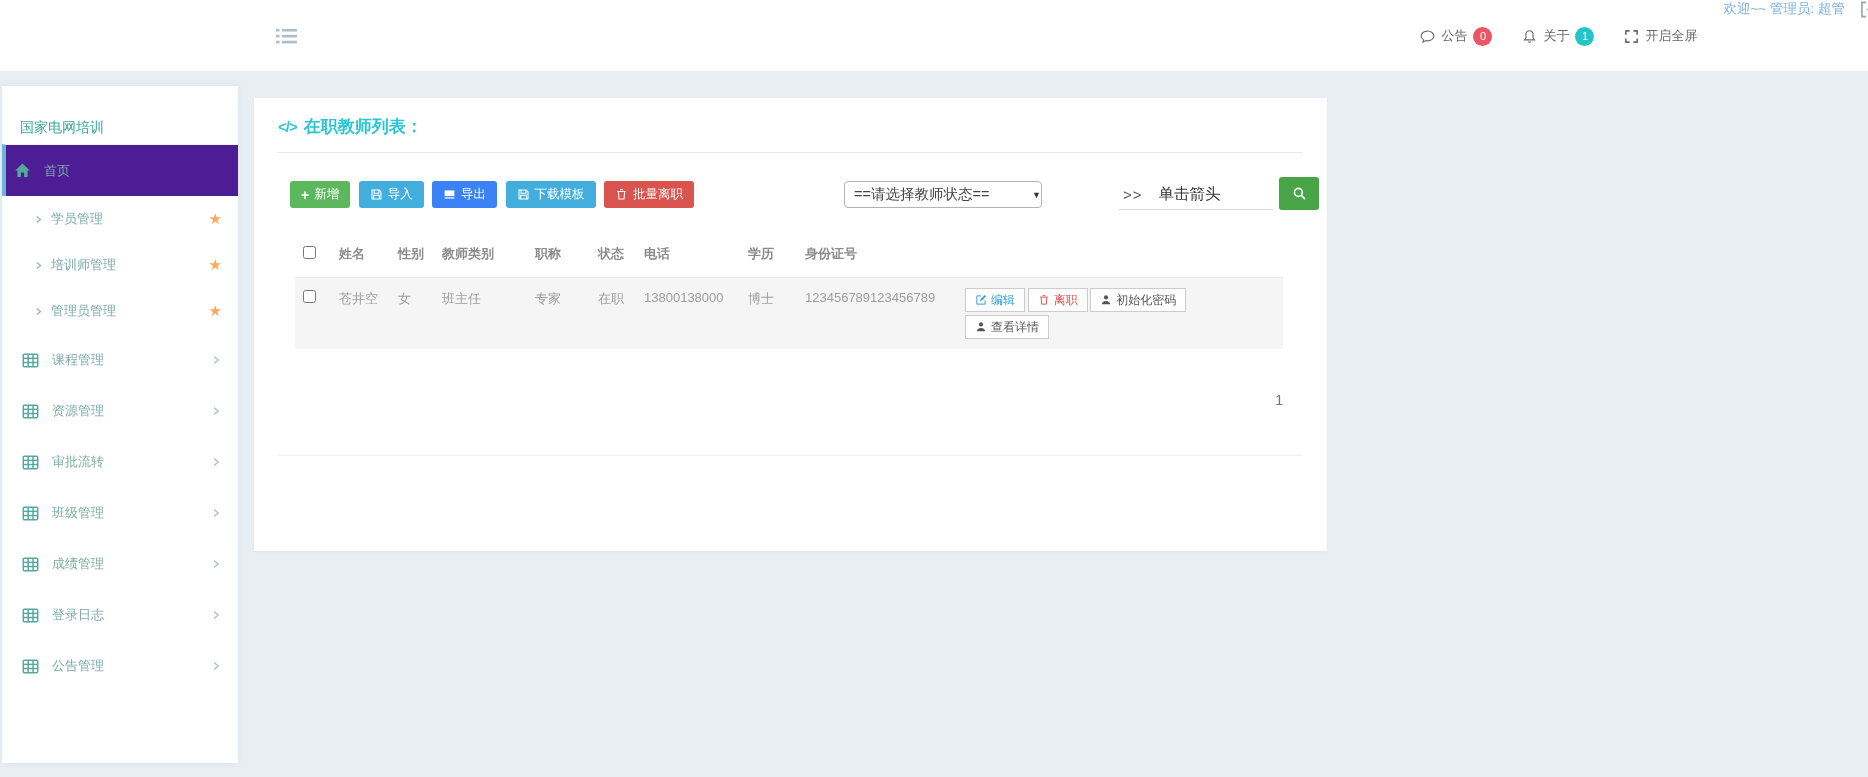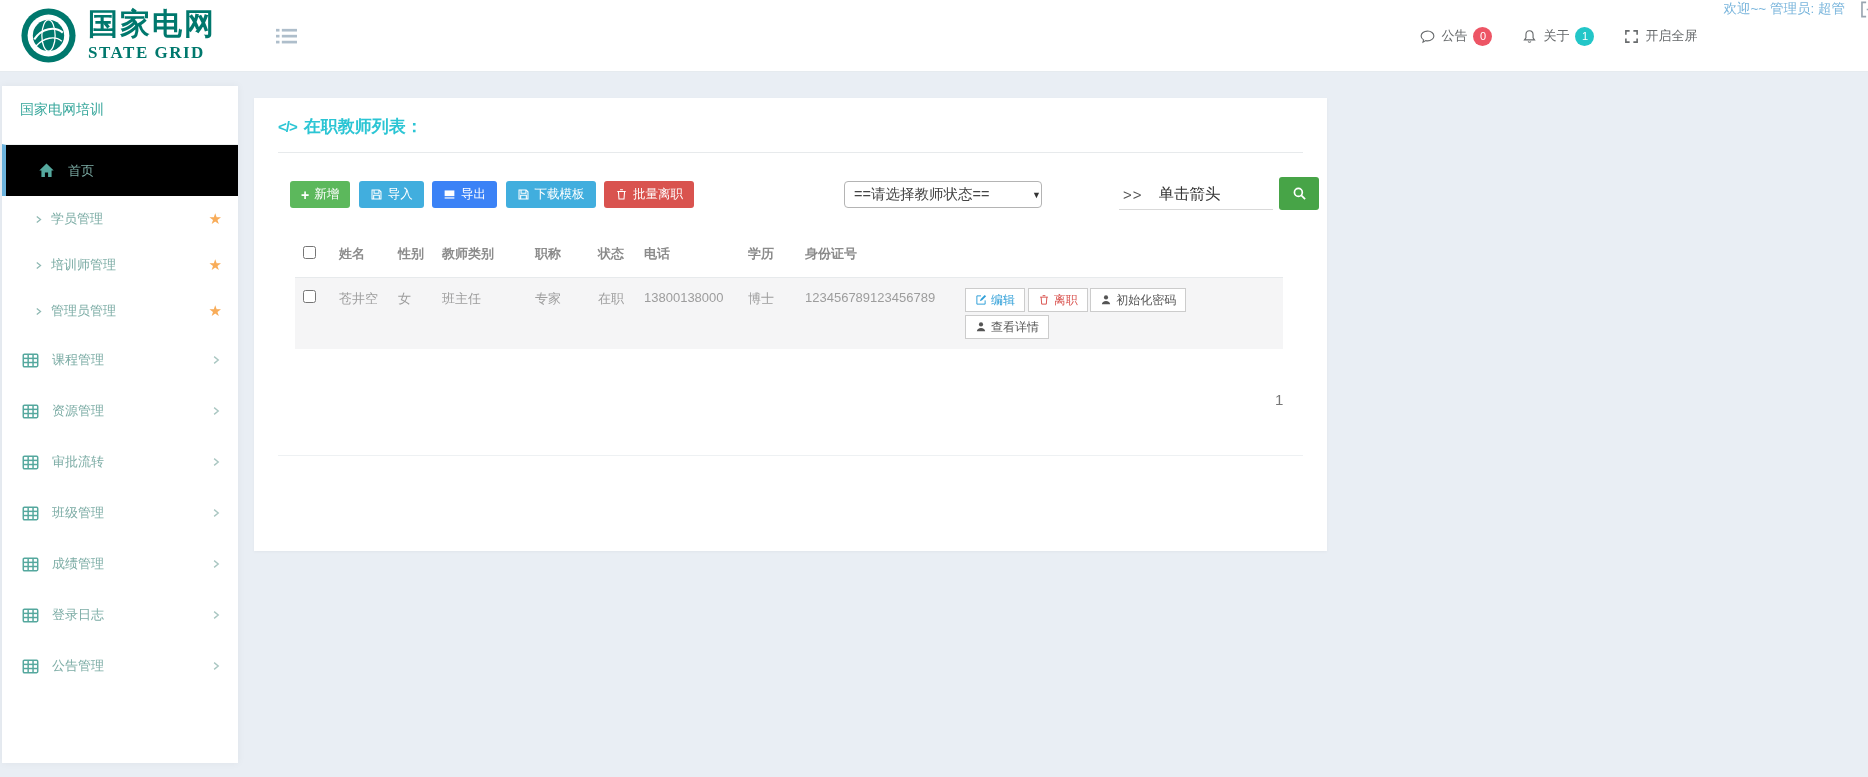--- a/index.html
+++ b/index.html
@@ -29,23 +29,23 @@
   .badge.red { background:#ed5565; }
   .badge.teal { background:#23c6c8; }
   .welcome { color:#79b5dc; font-size:13.5px; margin-left:26px; white-space:nowrap; cursor:pointer; }
   .logout-partial { width:19px; height:19px; color:#9aa5b1; margin-left:14px; margin-right:-10px; flex:none; cursor:pointer; }
 
   
   .sidebar {
     position:absolute; left:2px; top:86px; width:236px; height:677px;
     background:#fff; box-shadow:0 0 8px rgba(0,0,0,.05);
   }
-  .side-header { height:58px; padding:15px 18px 0; color:#38a79c; font-size:14px; }
+  .side-header { height:58px; padding:33px 18px 0; color:#38a79c; font-size:14px; }
   .side-item { position:relative; height:51px; display:flex; align-items:center; padding:0 18px 0 20px; color:#7caca5; font-size:13px; cursor:pointer; border-top:1px solid transparent; }
-  .side-item.active { background:#000000; border-left:4px solid #6cb3dd; padding-left:32px; border-top:1px solid #eef1f1; }
+  .side-item.active { background:#4c1d95; border-left:4px solid #6cb3dd; padding-left:8px; border-top:1px solid #eef1f1; }
   .ni-icon { width:17px; height:17px; color:#55a89e; margin-right:13px; flex:none; }
   .chev { position:absolute; right:16px; width:12px; height:12px; color:#a9c6c1; }
   .side-sub { position:relative; height:46px; display:flex; align-items:center; padding:0 18px 0 31px; color:#7caca5; font-size:13px; cursor:pointer; background:#fff; }
   .sub-chev { width:11px; height:11px; color:#8fb9b3; margin-right:7px; flex:none; }
   .star { position:absolute; right:16px; color:#f8ac59; font-size:15px; }
 
   
   .panel {
     position:absolute; left:254px; top:98px; width:1073px; height:453px;
     background:#fff; box-shadow:0 1px 3px rgba(0,0,0,.04);
@@ -88,34 +88,20 @@
 
   .page-num { position:absolute; left:1021px; top:293px; font-size:15px; color:#777; cursor:pointer; }
   .bottom-line { position:absolute; left:24px; width:1025px; top:357px; border-top:1px solid #eef1f3; }
 </style>
 </head>
 <body>
 
 <div id="app">
 
   <div class="navbar">
-    <div class="logo">
-      <svg class="logo-emblem" viewBox="0 0 60 60">
-        <circle cx="30" cy="30" r="28.5" fill="#00786d"></circle>
-        <circle cx="30" cy="30" r="22" fill="#fff"></circle>
-        <circle cx="30" cy="30" r="16.5" fill="#00786d"></circle>
-        <ellipse cx="30" cy="30" rx="7" ry="16.5" fill="none" stroke="#fff" stroke-width="1.3"></ellipse>
-        <path d="M15 34c8-12 22-14 30-7" stroke="#fff" stroke-width="2.2" fill="none"></path>
-        <path d="M17 41c8-9 20-11 27-5" stroke="#fff" stroke-width="1.4" fill="none"></path>
-      </svg>
-      <div>
-        <div class="logo-cn">国家电网</div>
-        <div class="logo-en">STATE GRID</div>
-      </div>
-    </div>
 
     <span class="menu-toggle">
       <svg viewBox="0 0 18 16" fill="currentColor">
         <rect x="0" y="1.6" width="3" height="2.3"></rect>
           <rect x="5" y="1.6" width="13" height="2.3"></rect>
         <rect x="0" y="6.7" width="3" height="2.3"></rect>
           <rect x="5" y="6.7" width="13" height="2.3"></rect>
         <rect x="0" y="11.8" width="3" height="2.3"></rect>
           <rect x="5" y="11.8" width="13" height="2.3"></rect>
       </svg>

